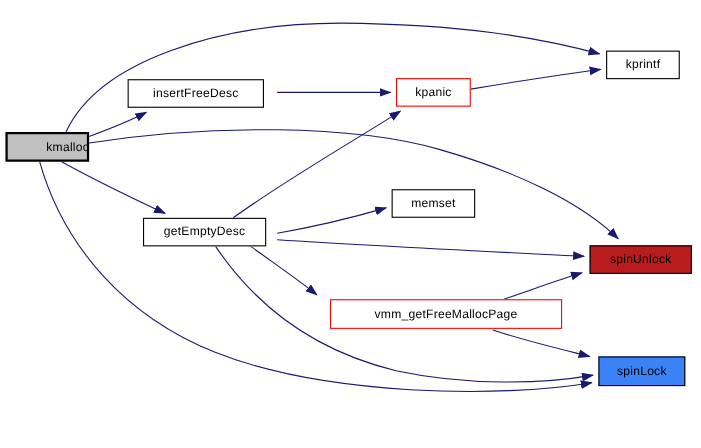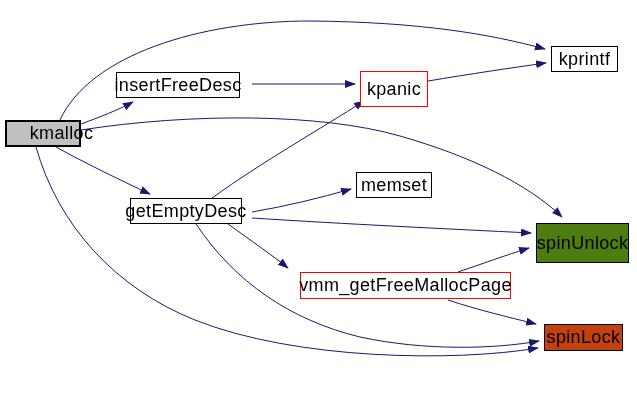--- a/index.html
+++ b/index.html
@@ -22,21 +22,21 @@
     width: 637px;
     height: 407px;
     pointer-events: none;
   }
   .node {
     position: absolute;
     box-sizing: border-box;
     display: flex;
     align-items: center;
     justify-content: center;
-    font-size: 18px;
+    font-size: 11px;
     letter-spacing: 0.02em;
     color: #000000;
     white-space: nowrap;
     cursor: pointer;
     z-index: 2;
   }
 </style>
 </head>
 <body>
 
@@ -58,21 +58,21 @@
       <path d="M 252,212 C 287,206 320,198 351,189" fill="none" stroke="#191970" stroke-width="1" marker-end="url(#arrow)"></path>
       <path d="M 252,218 C 345,224 450,229 531,233" fill="none" stroke="#191970" stroke-width="1" marker-end="url(#arrow)"></path>
       <path d="M 228,224 C 250,240 272,255 288,268" fill="none" stroke="#191970" stroke-width="1" marker-end="url(#arrow)"></path>
       <path d="M 196,224 C 235,282 290,320 360,337 C 425,351 495,349 539,341" fill="none" stroke="#191970" stroke-width="1" marker-end="url(#arrow)"></path>
       <path d="M 458,272 C 482,264 506,255 529,248" fill="none" stroke="#191970" stroke-width="1" marker-end="url(#arrow)"></path>
       <path d="M 448,300 C 478,310 508,317 536,324" fill="none" stroke="#191970" stroke-width="1" marker-end="url(#arrow)"></path>
     </svg>
   <div id="nodes">
       <div class="node" style="left: 5px; top: 120px; width: 76px; height: 27px; background: rgb(192, 192, 192); border: 2px solid rgb(0, 0, 0); color: rgb(0, 0, 0); padding-left: 37px;">kmalloc</div>
       <div class="node" style="left: 116px; top: 72px; width: 124px; height: 26px; background: rgb(255, 255, 255); border: 1px solid rgb(0, 0, 0); color: rgb(0, 0, 0);">insertFreeDesc</div>
-      <div class="node" style="left: 360px; top: 71px; width: 68px; height: 36px; background: rgb(255, 255, 255); border: 1.5px solid rgb(255, 0, 0); color: rgb(0, 0, 0);">kpanic</div>
+      <div class="node" style="left: 360px; top: 71px; width: 68px; height: 26px; background: rgb(255, 255, 255); border: 1.5px solid rgb(255, 0, 0); color: rgb(0, 0, 0);">kpanic</div>
       <div class="node" style="left: 551px; top: 46px; width: 67px; height: 26px; background: rgb(255, 255, 255); border: 1px solid rgb(0, 0, 0); color: rgb(0, 0, 0);">kprintf</div>
       <div class="node" style="left: 356px; top: 172px; width: 76px; height: 26px; background: rgb(255, 255, 255); border: 1px solid rgb(0, 0, 0); color: rgb(0, 0, 0); text-align: center;">memset</div>
       <div class="node" style="left: 130px; top: 198px; width: 112px; height: 26px; background: rgb(255, 255, 255); border: 1px solid rgb(0, 0, 0); color: rgb(0, 0, 0);">getEmptyDesc</div>
-      <div class="node" style="left: 536px; top: 223px; width: 93px; height: 40px; background: #4d7c0f; border: 1px solid rgb(0, 0, 0); color: rgb(0, 0, 0);">spinUnlock</div>
+      <div class="node" style="left: 536px; top: 223px; width: 93px; height: 26px; background: #b91c1c; border: 1px solid rgb(0, 0, 0); color: rgb(0, 0, 0);">spinUnlock</div>
       <div class="node" style="left: 300px; top: 272px; width: 211px; height: 27px; background: rgb(255, 255, 255); border: 1.5px solid rgb(255, 0, 0); color: rgb(0, 0, 0);">vmm_getFreeMallocPage</div>
-      <div class="node" style="left: 544px; top: 324px; width: 79px; height: 27px; background: #c2410c; border: 1px solid rgb(0, 0, 0); color: rgb(0, 0, 0);">spinLock</div>
+      <div class="node" style="left: 544px; top: 324px; width: 79px; height: 27px; background: #3b82f6; border: 1px solid rgb(0, 0, 0); color: rgb(0, 0, 0);">spinLock</div>
     </div>
 </div>
 
 </body></html>

